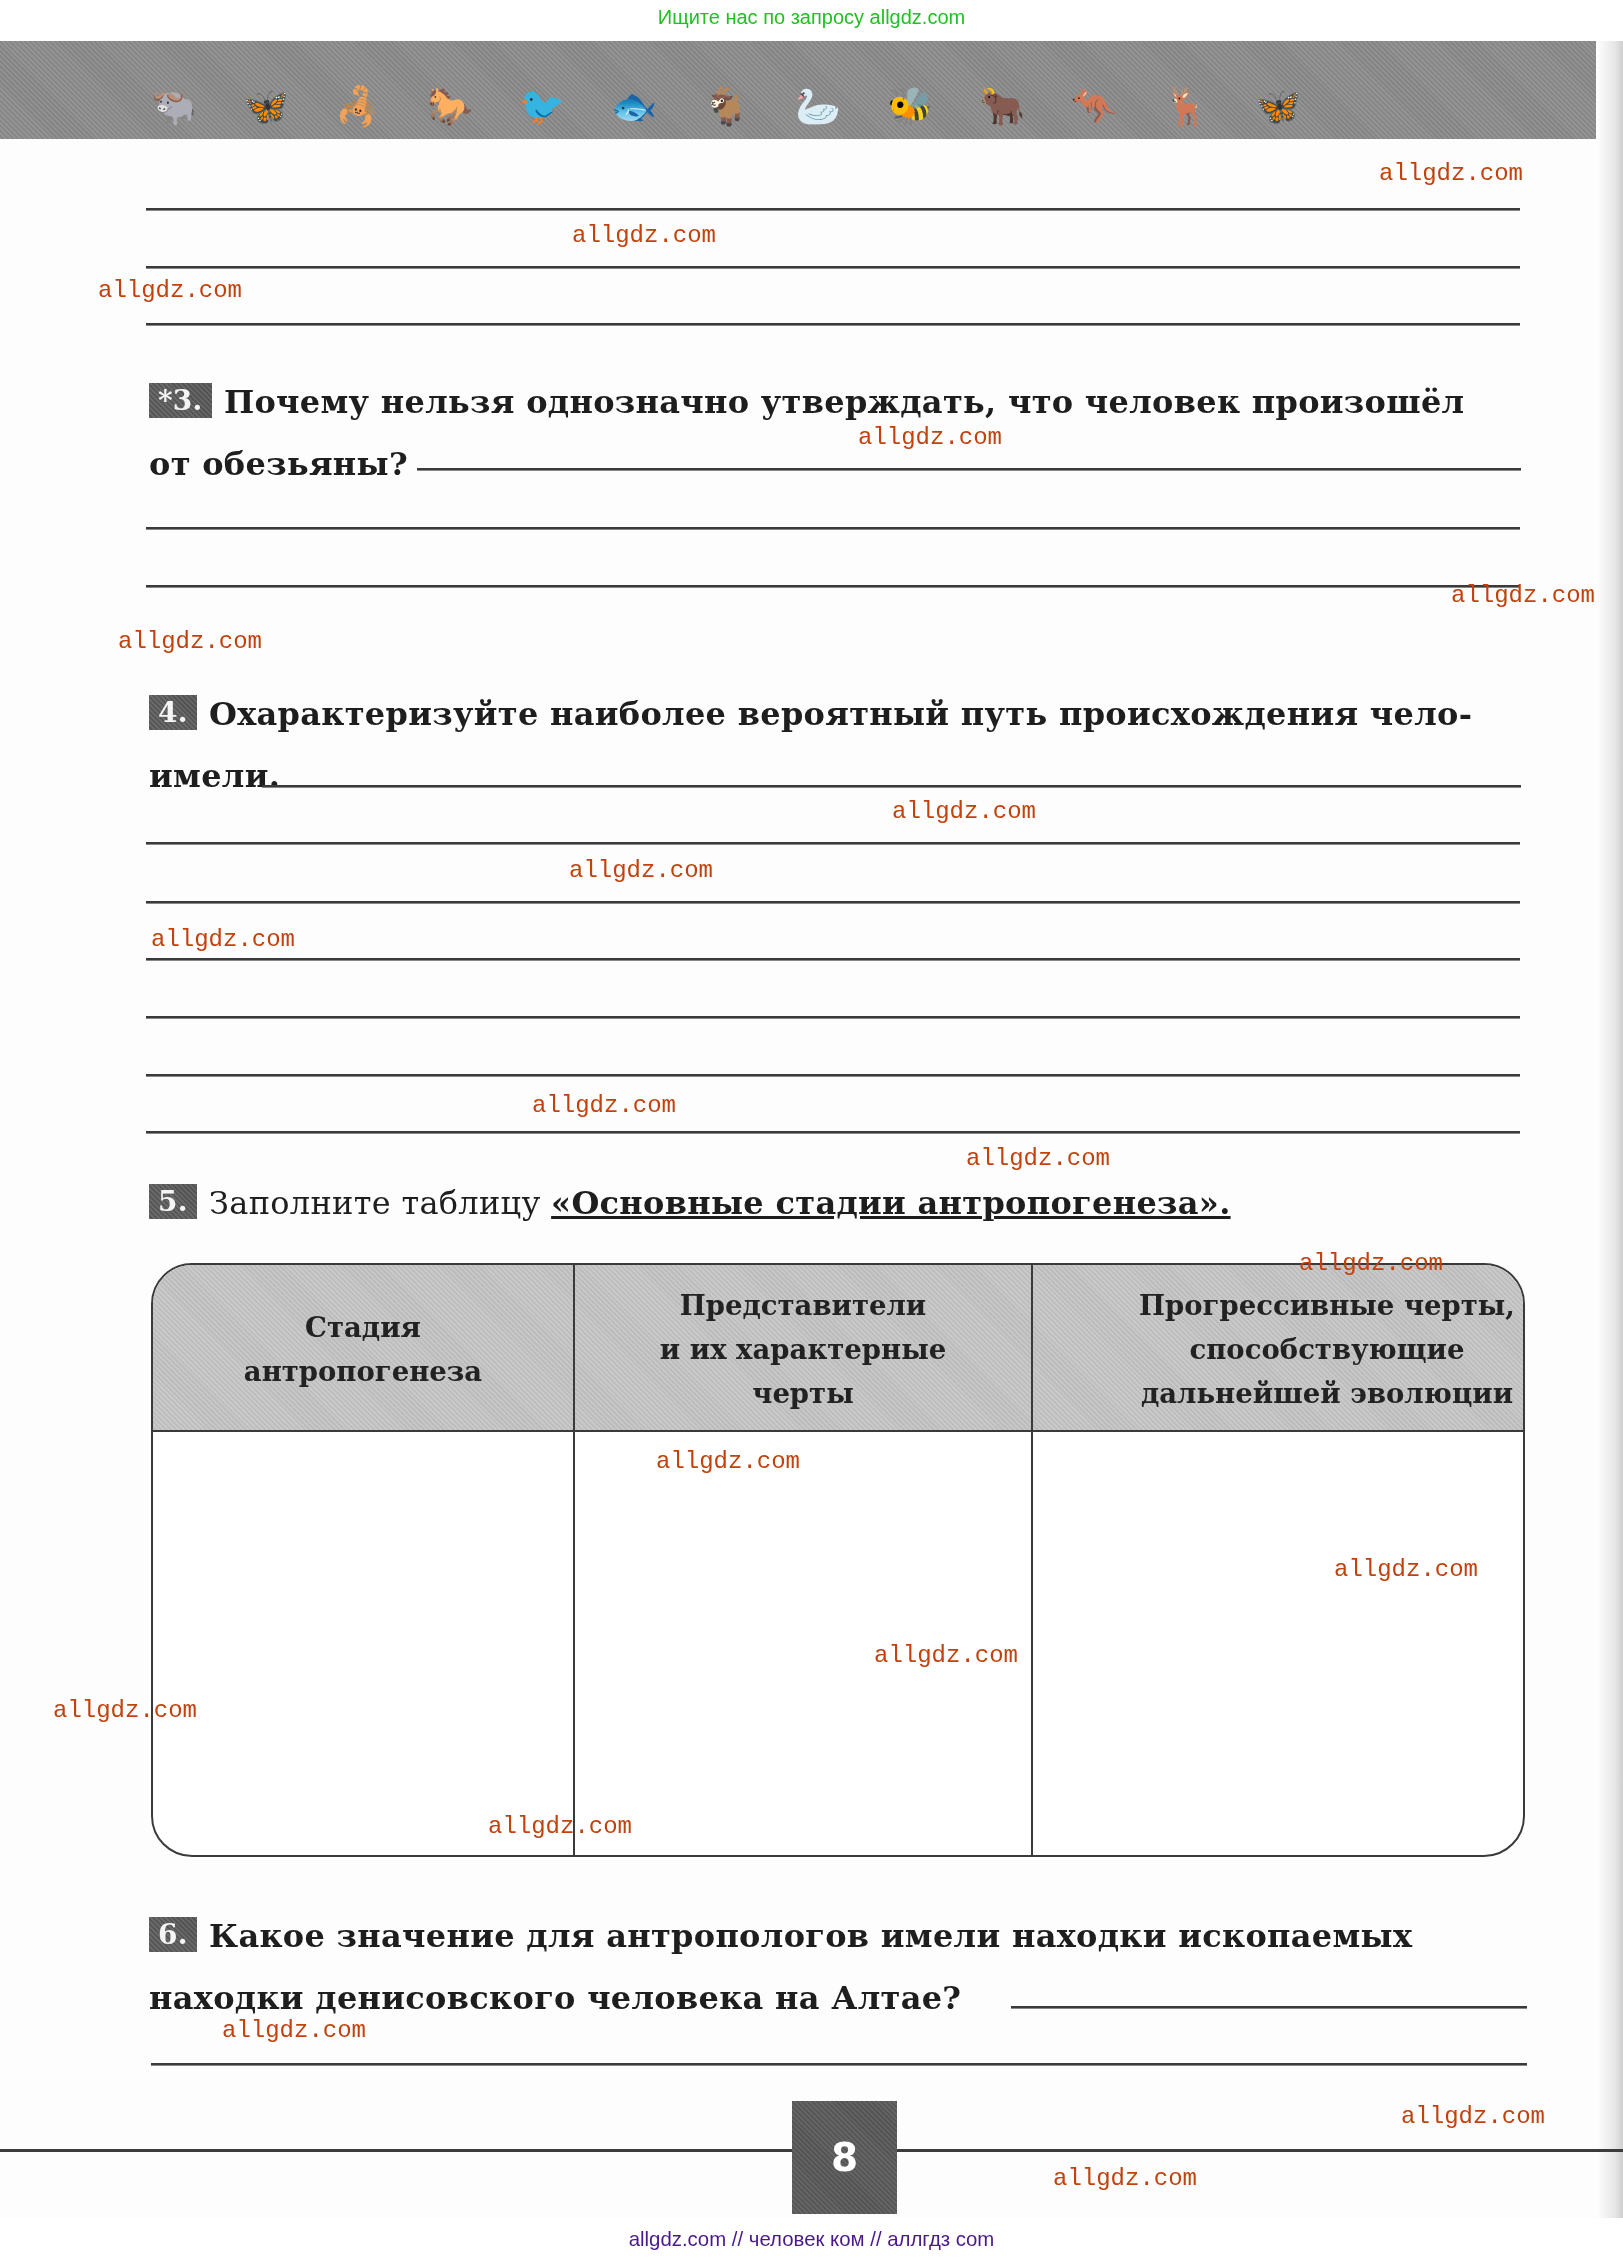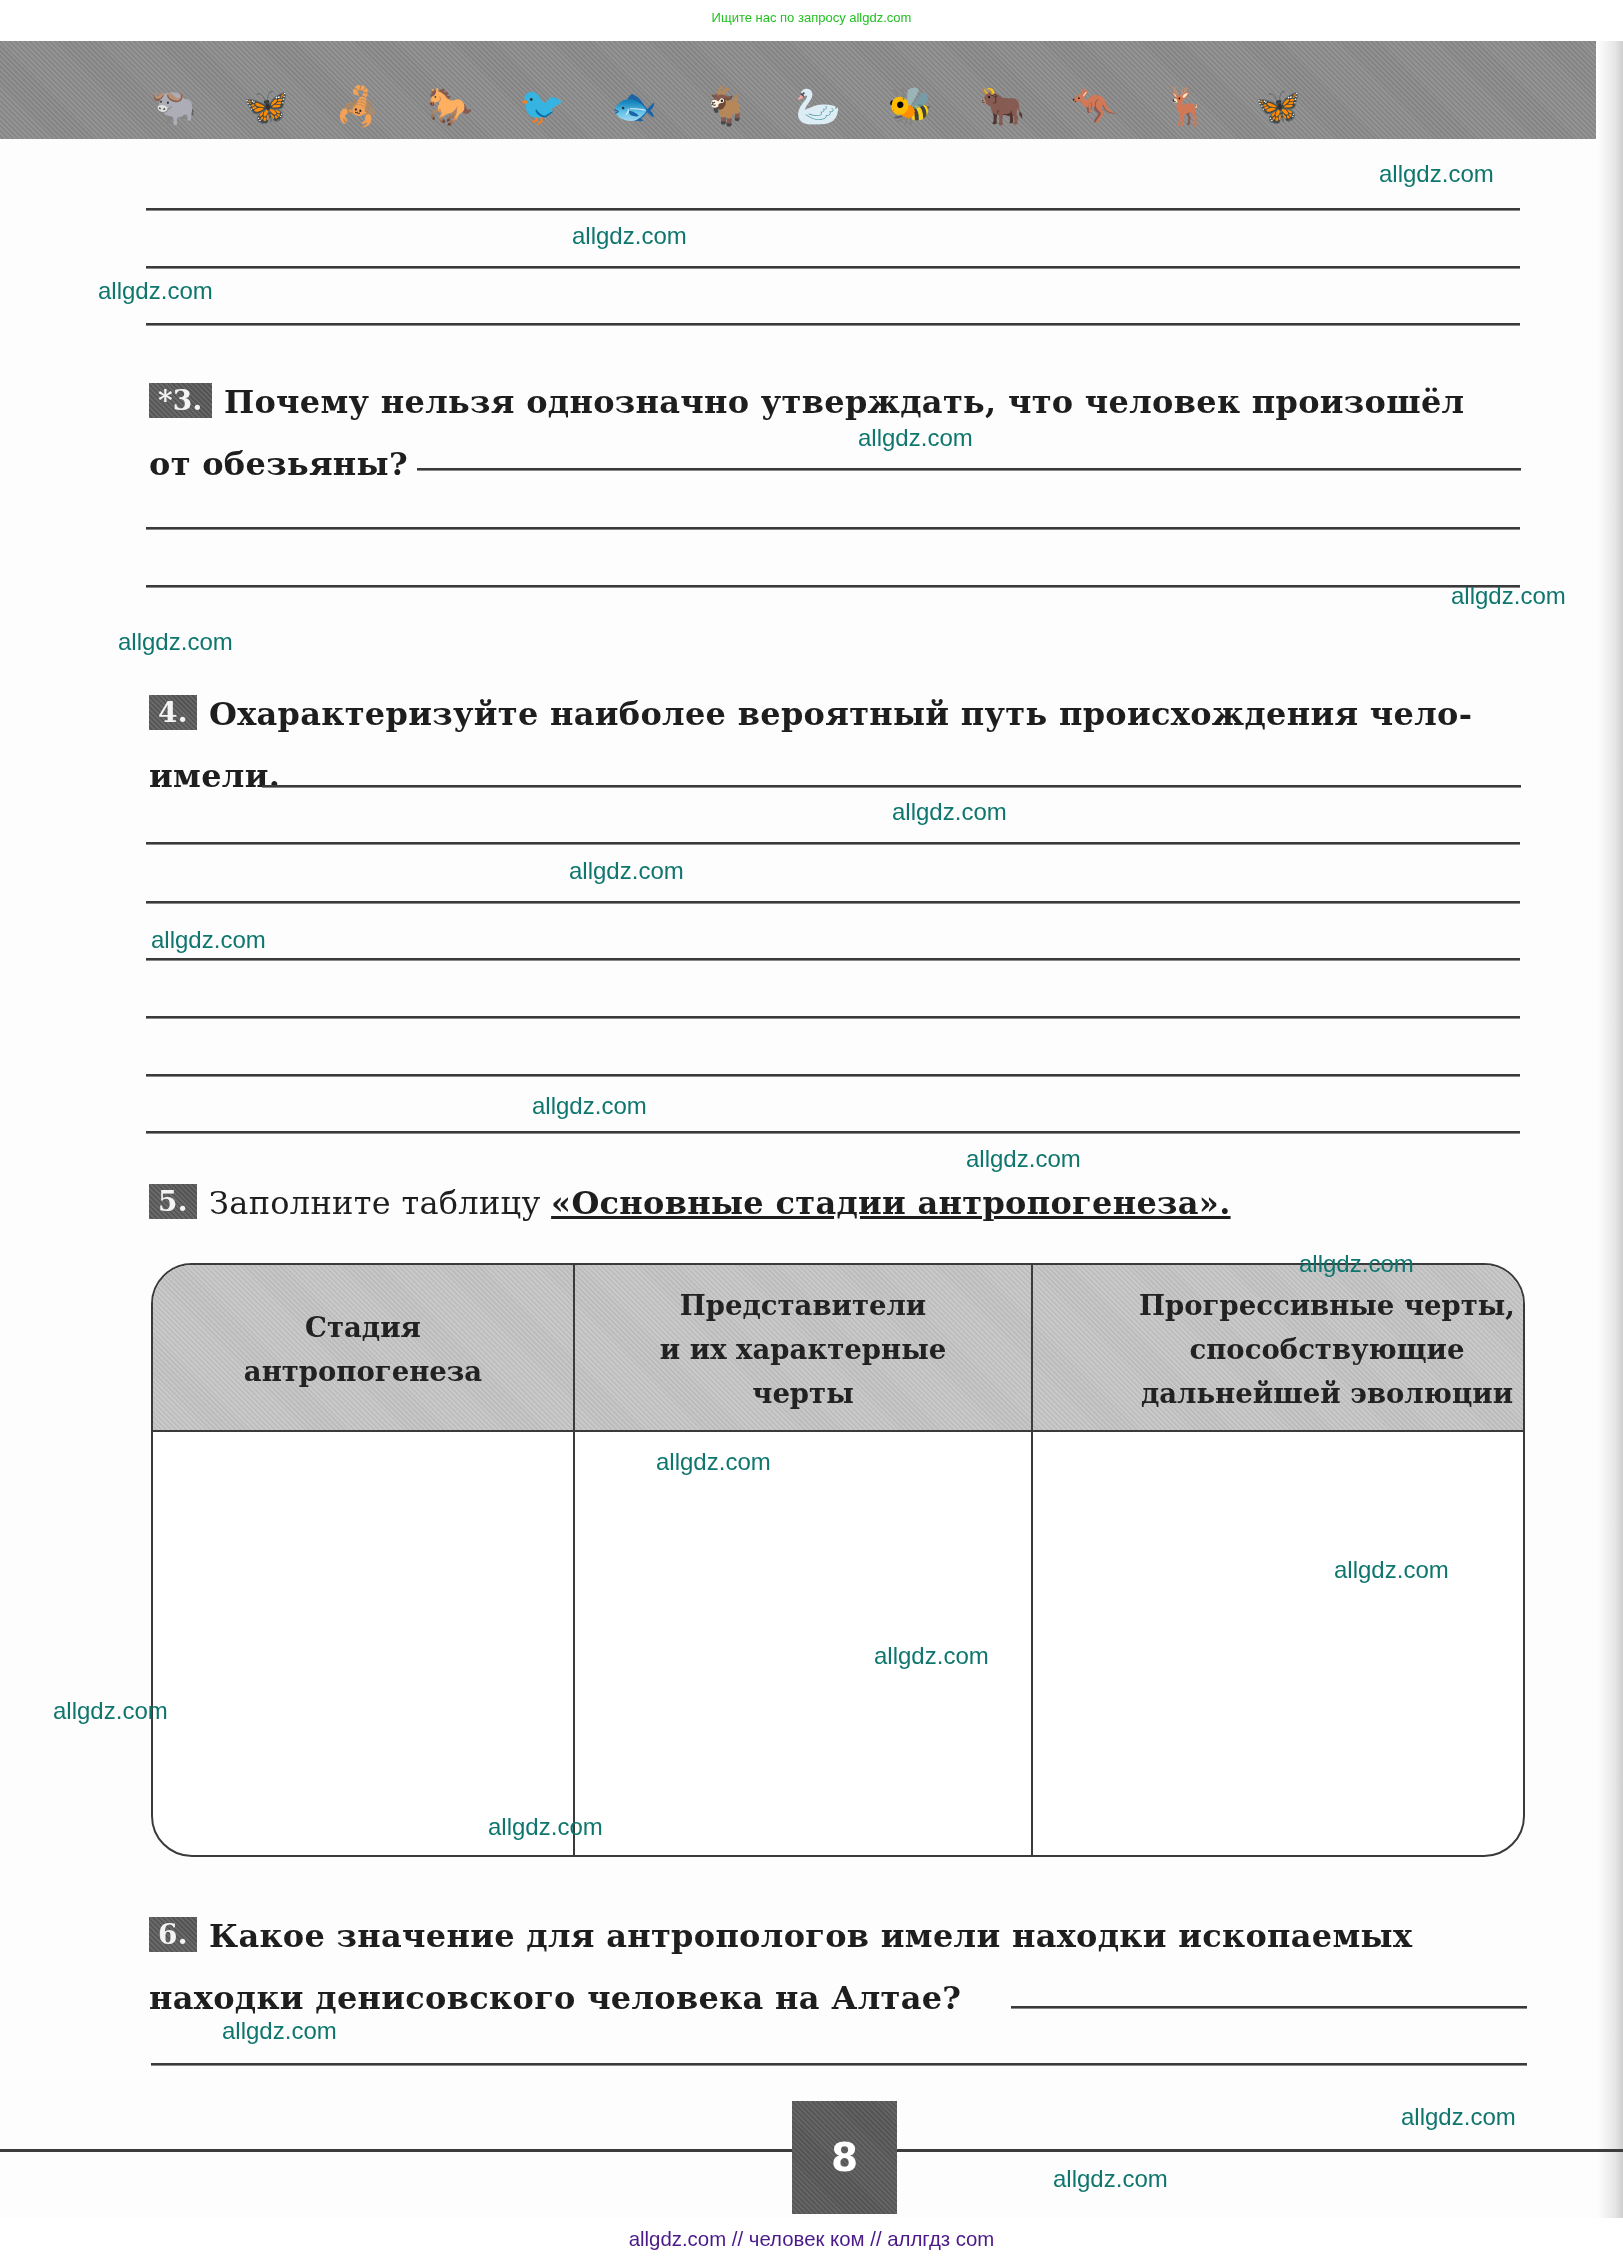--- a/index.html
+++ b/index.html
@@ -1,34 +1,34 @@
 <!DOCTYPE html>
 <html style="font-size:14px"><head>
 <meta charset="utf-8">
 <style>
   * { box-sizing: border-box; margin: 0; padding: 0; }
   html, body { width: 1623px; height: 2258px; background: #ffffff; overflow: hidden; }
   body { position: relative; font-family: "DejaVu Serif", "Liberation Serif", serif; color: #1e1e1e; }
 
   .top-banner { position: absolute; top: 0; left: 0; width: 1623px; height: 39px; text-align: center;
-    font-family: "Liberation Sans", sans-serif; font-size: 13px; line-height: 35px; color: #22c022; }
+    font-family: "Liberation Sans", sans-serif; font-size: 20px; line-height: 35px; color: #22c022; }
   .bottom-banner { position: absolute; top: 2221px; left: 0; width: 1623px; height: 37px; text-align: center;
     font-family: "Liberation Sans", sans-serif; font-size: 20.4px; line-height: 37px; color: #4b1a8a; }
 
   .page { position: absolute; top: 41px; left: 0; width: 1623px; height: 2177px; background: #fdfdfd; }
   .page-edge { position: absolute; top: 41px; right: 0; width: 26.6px; height: 2177px;
     background: linear-gradient(to right, #ffffff, #e6e6e6 70%, #cfcfcf); }
 
   .header-strip { position: absolute; top: 0; left: 0; width: 1623px; height: 98px;
     background: #8c8c8c;
     background-image: repeating-linear-gradient(45deg, rgba(255,255,255,0.06) 0 1.8px, rgba(0,0,0,0.05) 1.8px 3.5px);
     display: flex; align-items: flex-end; padding: 0 0 12.4px 151px; gap: 46px; }
   .animal { color: #f2f2f2; font-size: 37px; line-height: 41px; font-family: "DejaVu Sans", sans-serif; width: 46px; text-align: center; }
 
-  .wm { position: absolute; font-family: Liberation Sans, sans-serif; font-size: 24px; color: #0f766e; }
+  .wm { position: absolute; font-family: Liberation Mono, monospace; font-size: 24px; color: #c2410c; }
 
   .rule { position: absolute; height: 2.7px; background: #3a3a3a; border-bottom: 0.9px solid #888; }
 
   .q { position: absolute; left: 149px; width: 1373px; font-size: 32px; line-height: 62px; font-weight: normal; letter-spacing: 0.3px; }
   .q .num { display: inline-block; background: #5b5b5b; color: #f4f4f4; font-weight: bold; font-size: 28px;
     line-height: 35px; padding: 0 8.9px; margin-right: 12.4px; vertical-align: 3.5px;
     background-image: repeating-linear-gradient(45deg, rgba(255,255,255,0.08) 0 1.8px, rgba(0,0,0,0.08) 1.8px 3.5px); }
   .q .bold { font-weight: bold; text-decoration: underline; }
   .q-text { font-weight: bold; }
 

